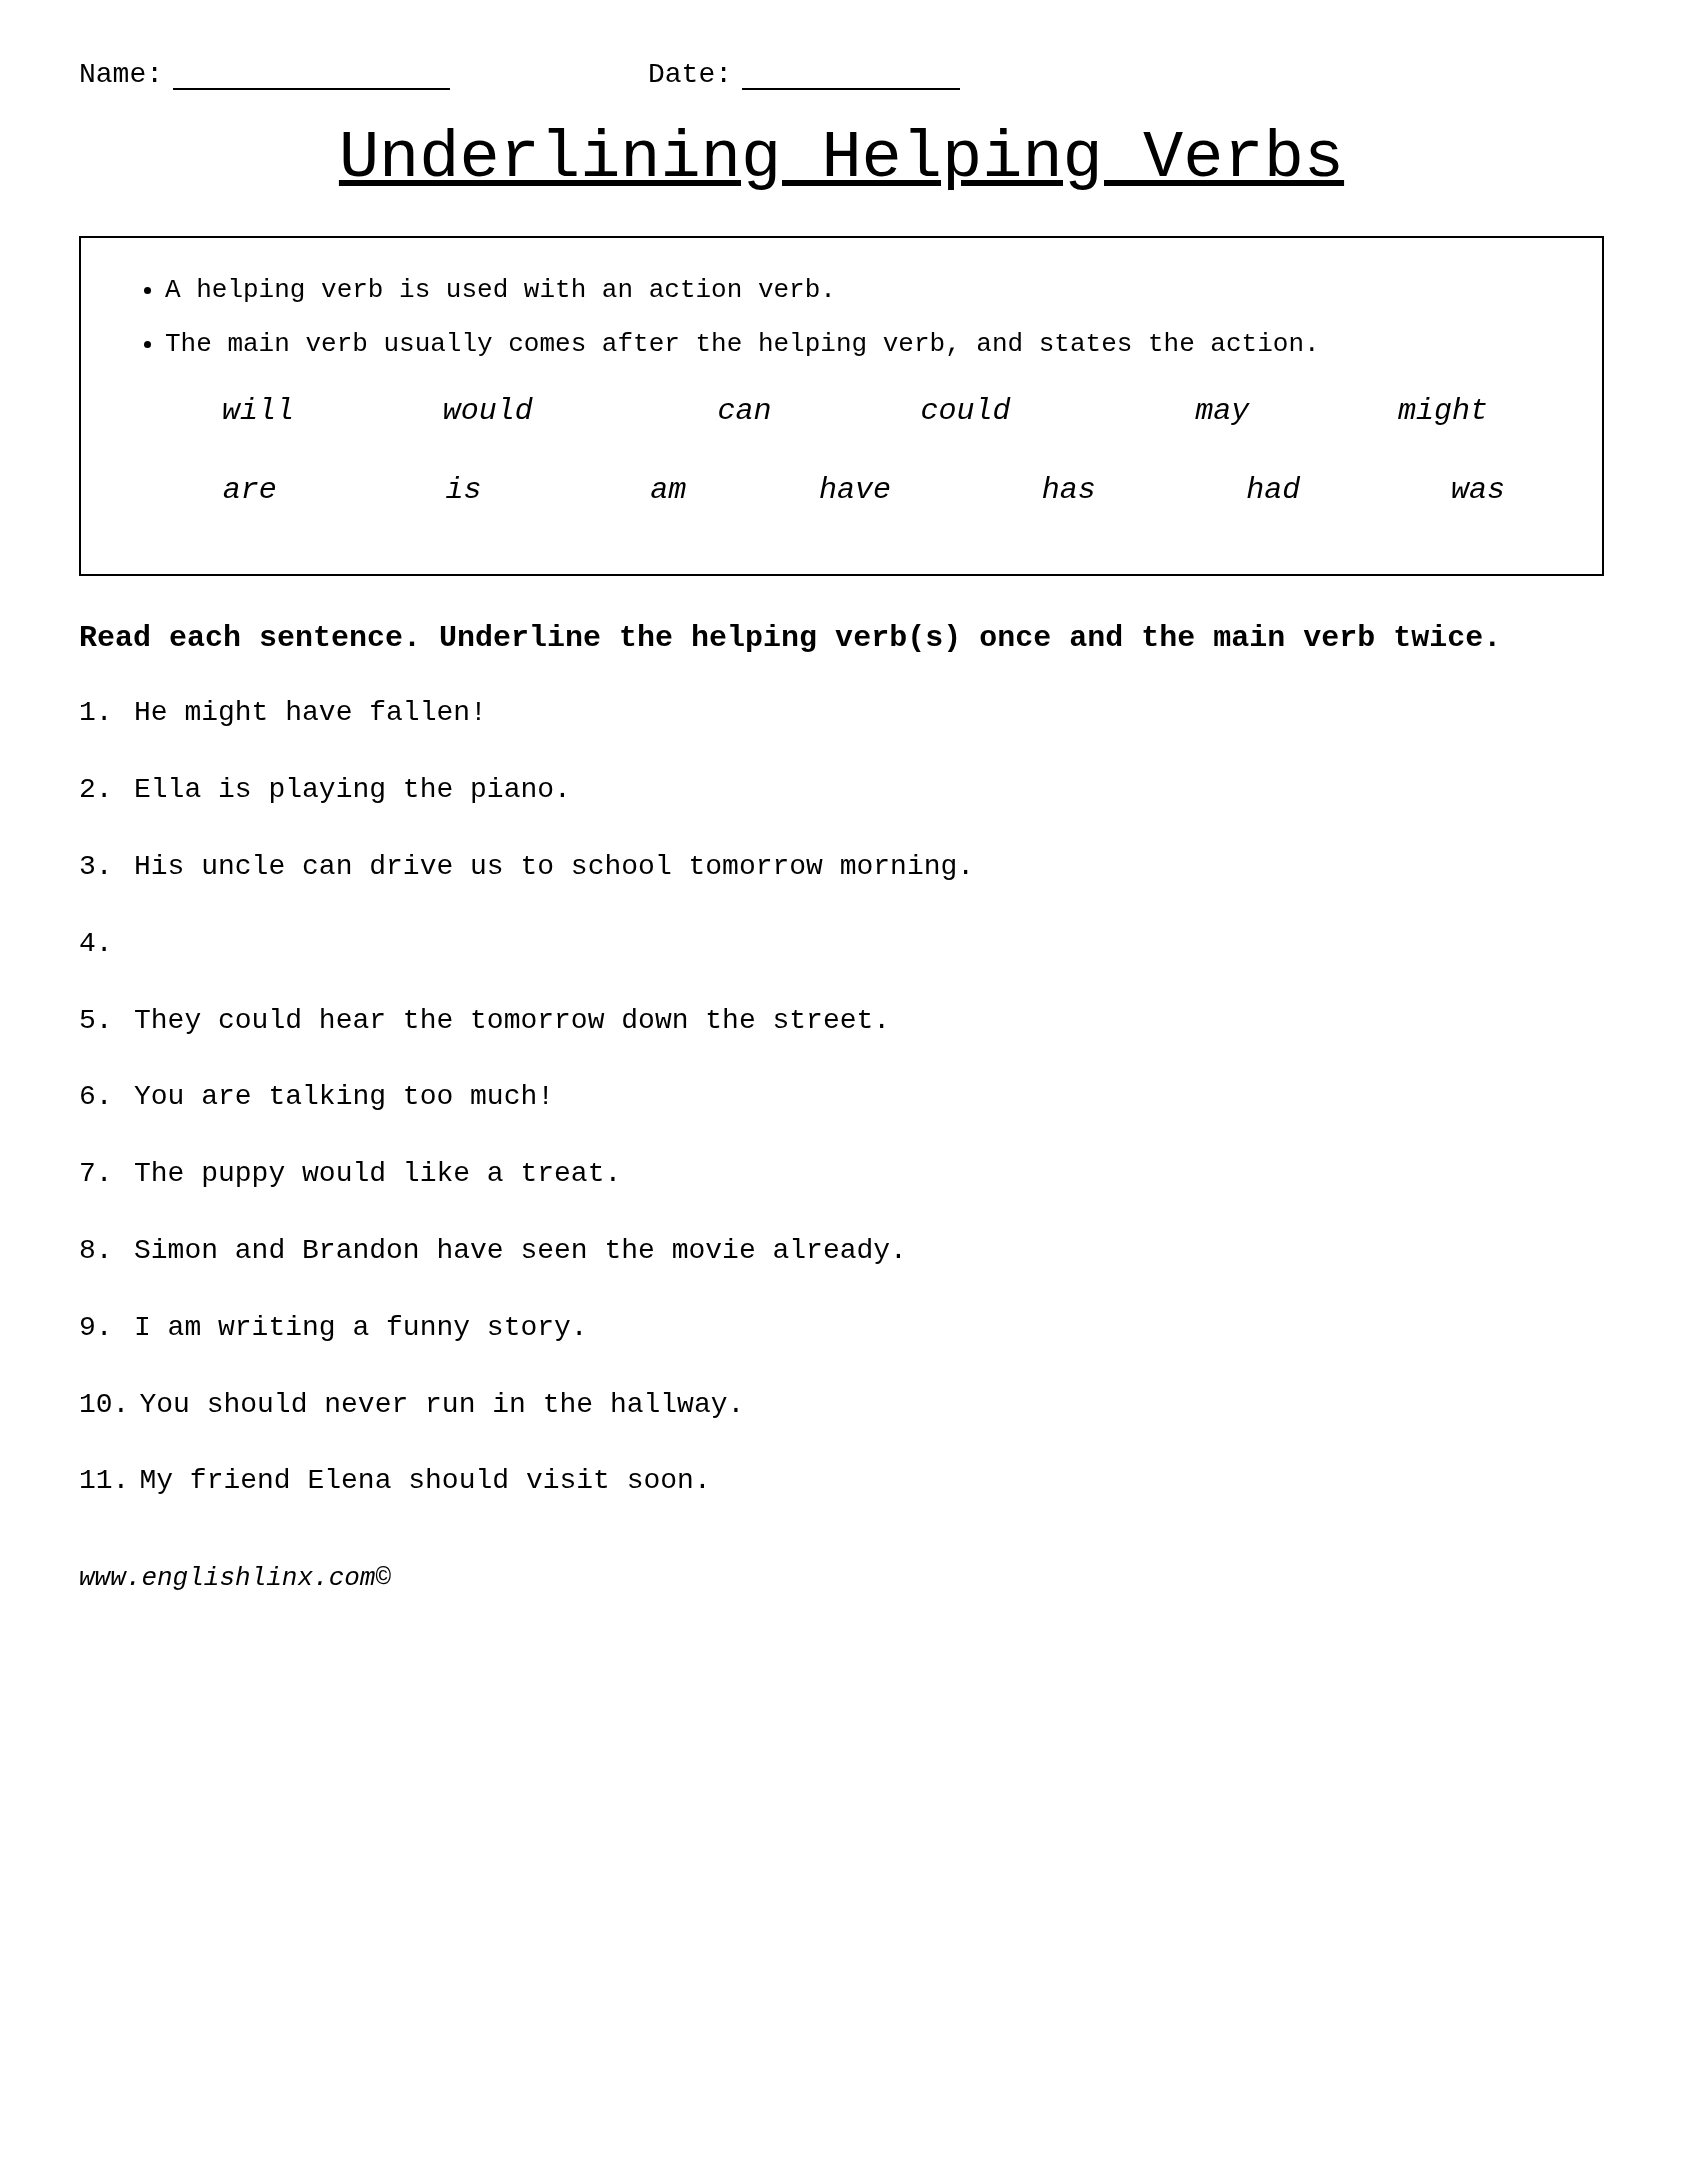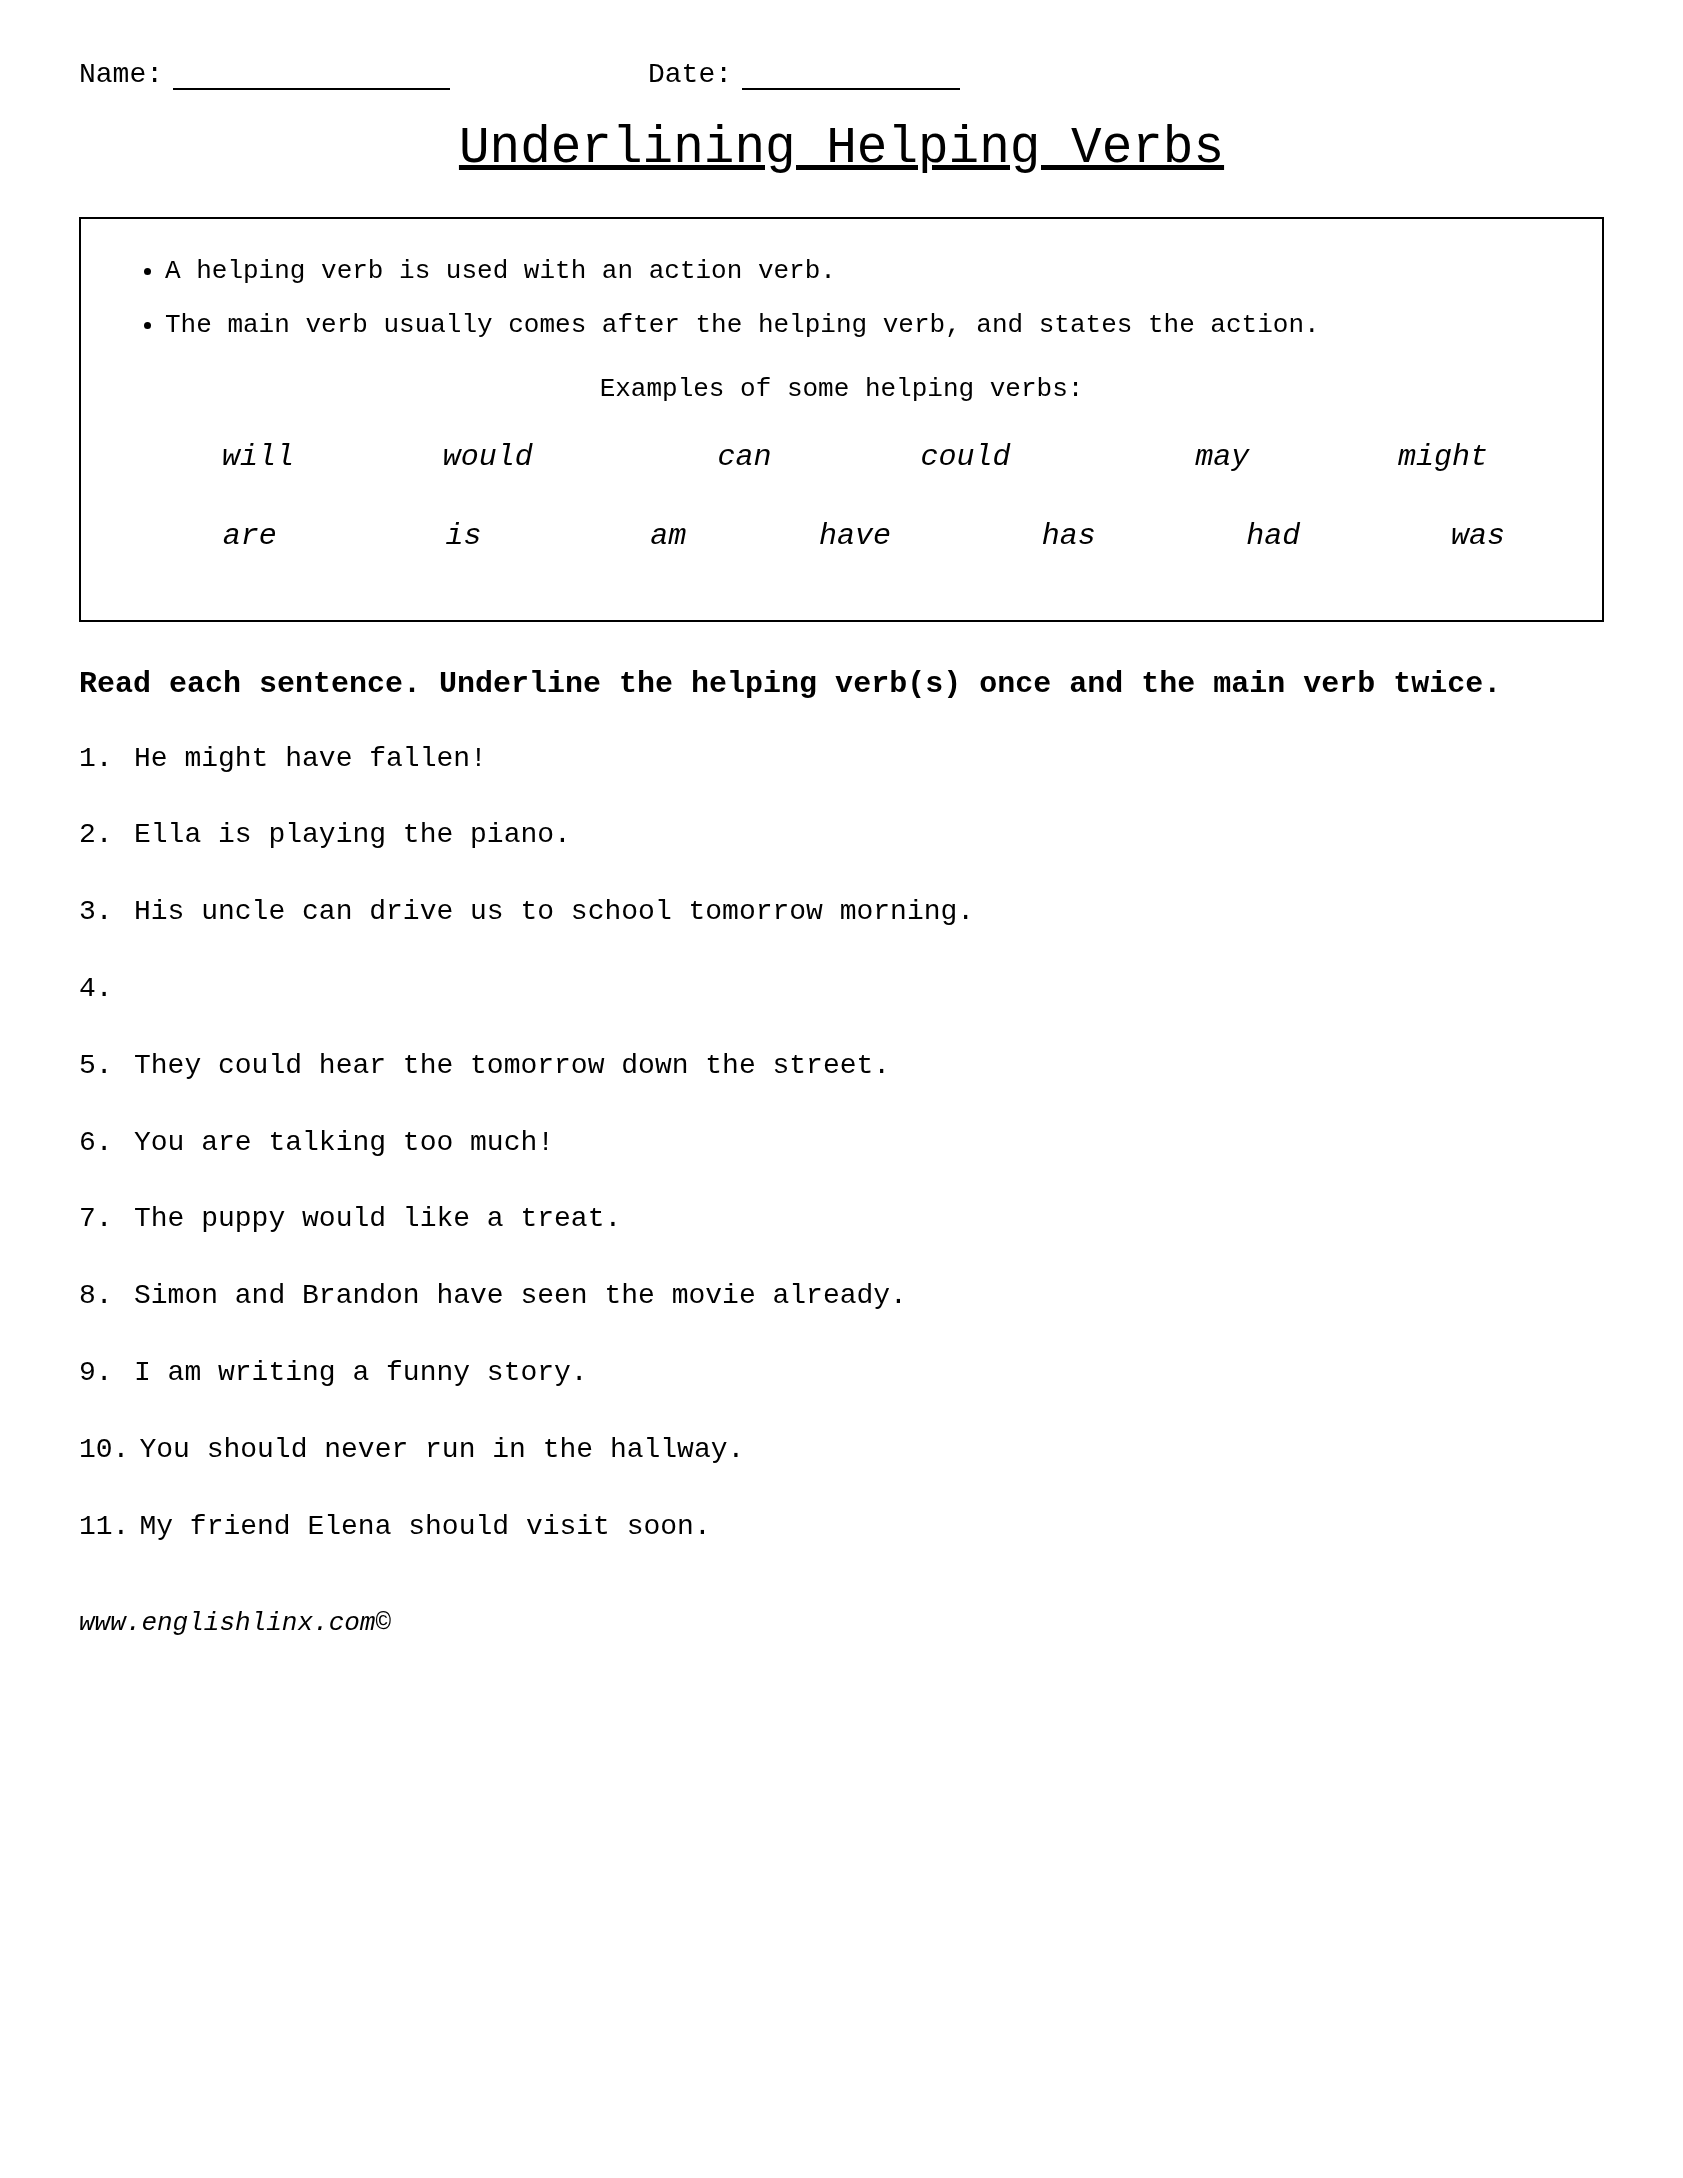--- a/index.html
+++ b/index.html
@@ -39,21 +39,21 @@
     }
 
     .date-line {
       border-bottom: 2px solid #000;
       width: 218px;
       height: 28px;
     }
 
     .page-title {
       text-align: center;
-      font-size: 51px;
+      font-size: 67px;
       font-family: 'Courier New', Courier, monospace;
       margin-bottom: 40px;
       font-weight: normal;
       text-decoration: underline;
     }
 
     .info-box {
       border: 2px solid #000;
       padding: 30px 44px;
       margin-bottom: 40px;
@@ -140,21 +140,20 @@
   </div>
 </div>
 
 <h1 class="page-title">Underlining Helping Verbs</h1>
 
 <div class="info-box">
   <ul>
     <li>A helping verb is used with an action verb.</li>
     <li>The main verb usually comes after the helping verb, and states the action.</li>
   </ul>
-  <div class="examples-title">Examples of some helping verbs:</div>
   <div class="verb-table">
     <div class="verb-row" id="verb-row-1">
         <span class="verb-item">will</span>
         <span class="verb-item">would</span>
         <span class="verb-item">can</span>
         <span class="verb-item">could</span>
         <span class="verb-item">may</span>
         <span class="verb-item">might</span>
       </div>
     <div class="verb-row" id="verb-row-2">

